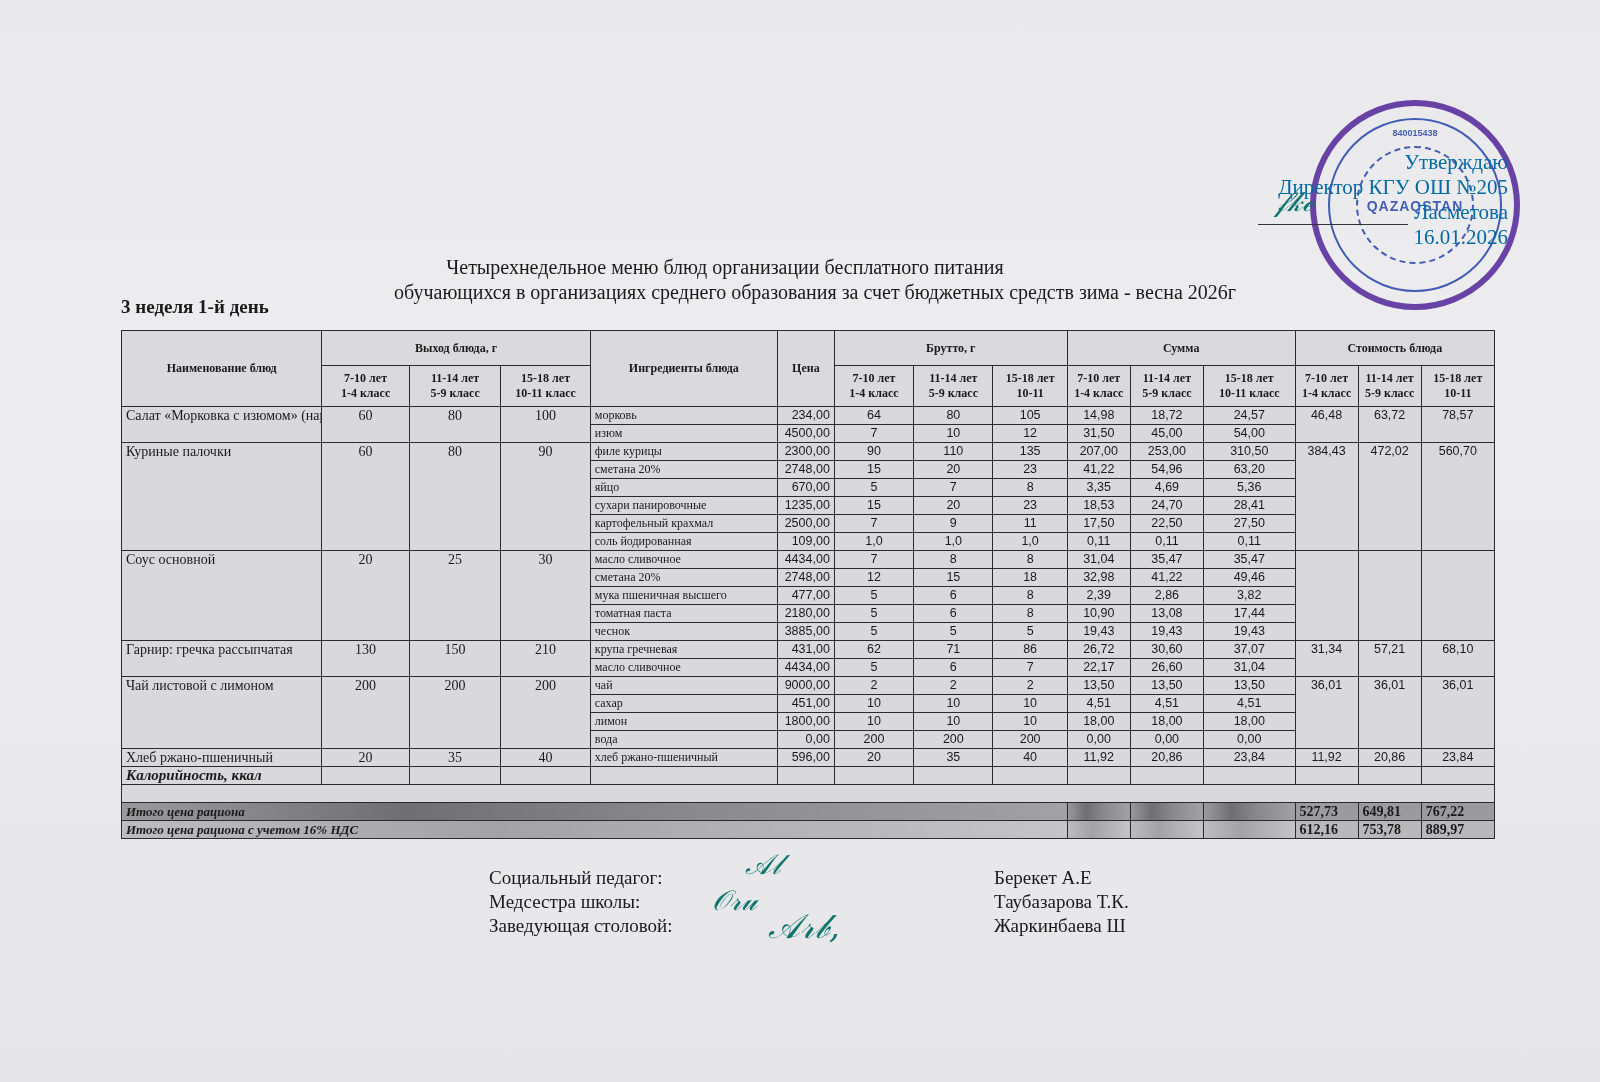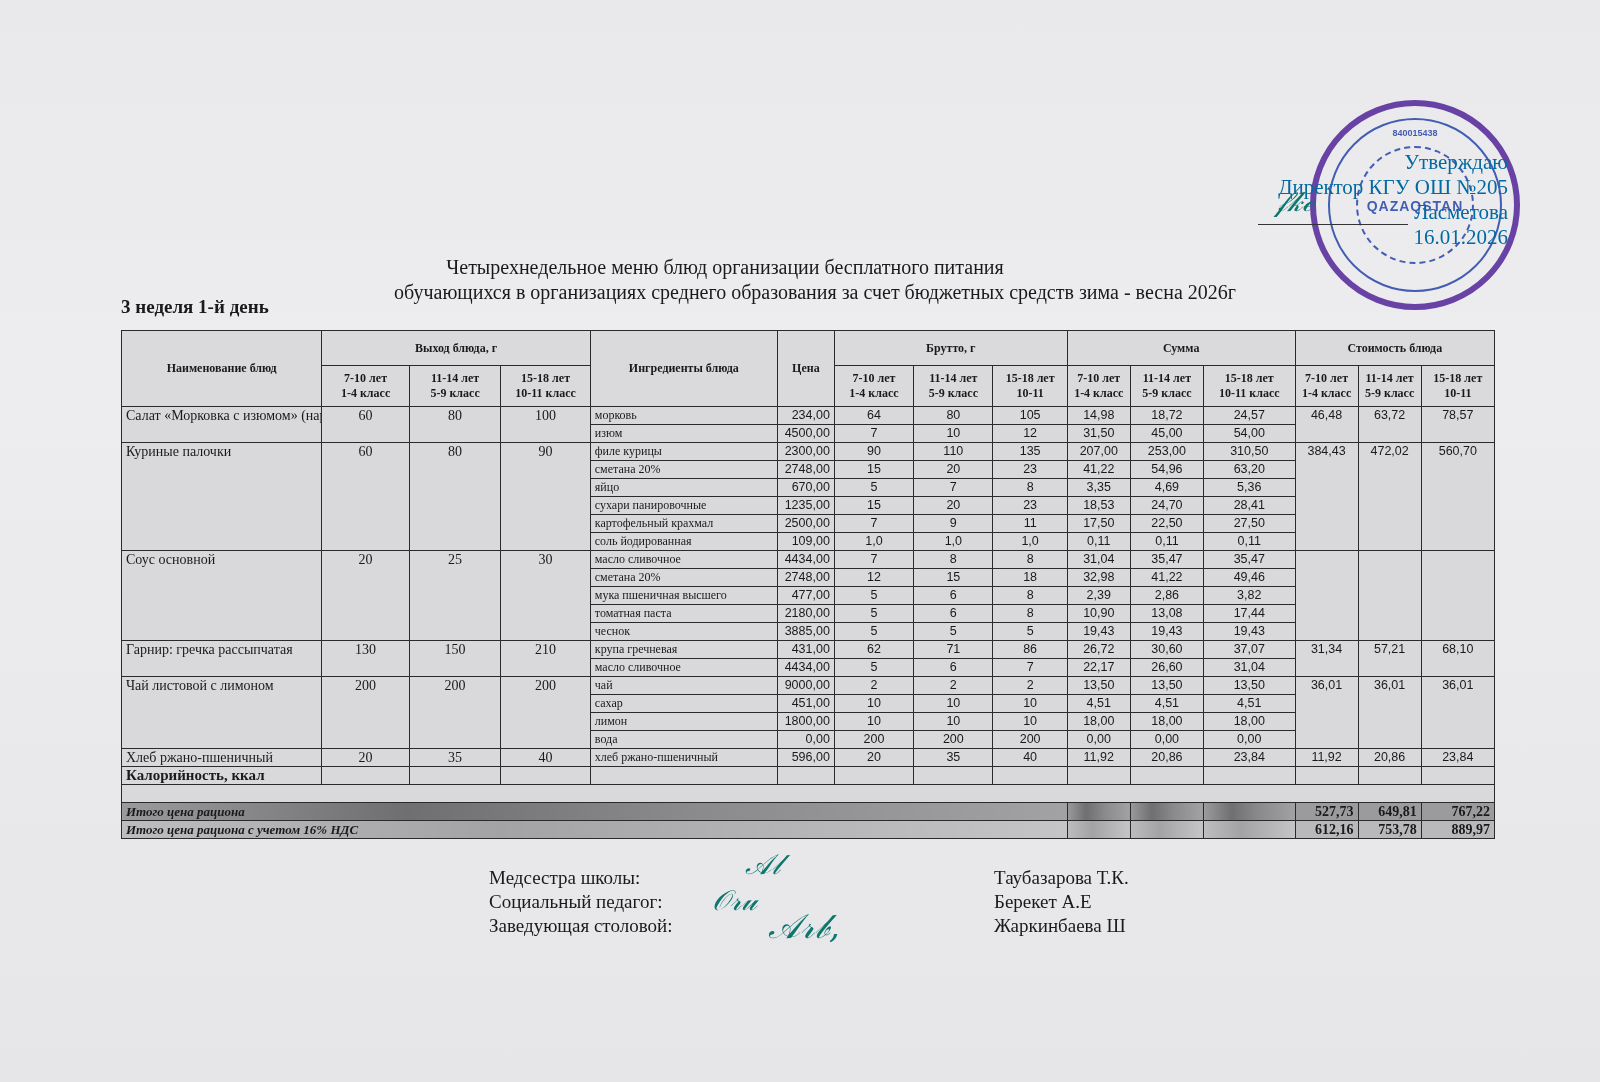--- a/index.html
+++ b/index.html
@@ -70,28 +70,28 @@
     background:#dadadc; text-align:center; line-height:15px; white-space:normal;
   }
   table.menu th.grp { height:34px; }
   table.menu th.sub { height:40px; }
   .num { text-align:center; }
   .price { text-align:right; }
   .dish { font-family:"Liberation Serif", serif; font-size:14px; vertical-align:top; white-space:normal; line-height:16px; }
   .ingr { font-family:Liberation Serif, serif; font-size:12px; }
   .cost { text-align:center; vertical-align:top; }
   .yield { text-align:center; vertical-align:top; font-family:"Liberation Serif", serif; font-size:14px; }
-  .cal { font-family:"Liberation Serif", serif; font-weight:bold; font-size:15px; }
+  .cal { font-family:"Liberation Serif", serif; font-weight:bold; font-size:15px;font-style:italic; }
   .gap td { border-left:none; border-right:none; height:10px; background:transparent; }
   .total td {
     background:linear-gradient(90deg,#9a9a9c 0%, #6f6f72 30%, #8a8a8c 60%, #a2a2a4 100%);
     font-family:"Liberation Serif", serif; font-weight:bold; font-style:italic; font-size:13px;
   }
   .total.t2 td { background:linear-gradient(90deg,#bdbdbf 0%, #a3a3a6 40%, #c5c5c7 100%); }
-  .total td.val { text-align:right; font-style:normal; font-size:14px; background:#b9b9bb; }
+  .total td.val { font-style:normal; font-size:14px; background:#b9b9bb; }
   .total.t1 td.val { background:#9b9b9d; }
   
   .signs {
     position:absolute; left:489px; top:866px; font-size:19px; line-height:24px;
   }
   .signs .row { display:flex; width:680px; }
   .signs .role { width:505px; }
   .signs .name { }
   .signature {
     position:absolute; font-family:"DejaVu Serif", serif; font-style:italic; color:#0f766e; font-size:28px;
@@ -478,26 +478,26 @@
           <td></td>
         <td class="val">612,16</td>
         <td class="val">753,78</td>
         <td class="val">889,97</td>
       </tr>
     </tbody>
   </table>
 
   <div class="signs">
     <div class="row">
+      <span class="role">Социальный педагог:</span>
+      <span class="name">Берекет А.Е</span>
+    </div>
+    <div class="row">
       <span class="role">Медсестра школы:</span>
       <span class="name">Таубазарова Т.К.</span>
-    </div>
-    <div class="row">
-      <span class="role">Социальный педагог:</span>
-      <span class="name">Берекет А.Е</span>
     </div>
     <div class="row">
       <span class="role">Заведующая столовой:</span>
       <span class="name">Жаркинбаева Ш</span>
     </div>
   </div>
   <div class="signature" style="left:745px;top:848px;">𝒜𝓁</div>
   <div class="signature" style="left:712px;top:884px;">𝒪𝓇𝓊</div>
   <div class="signature" style="left:768px;top:906px;font-size:34px;">𝒜𝓇𝒷,</div>
 </div>

